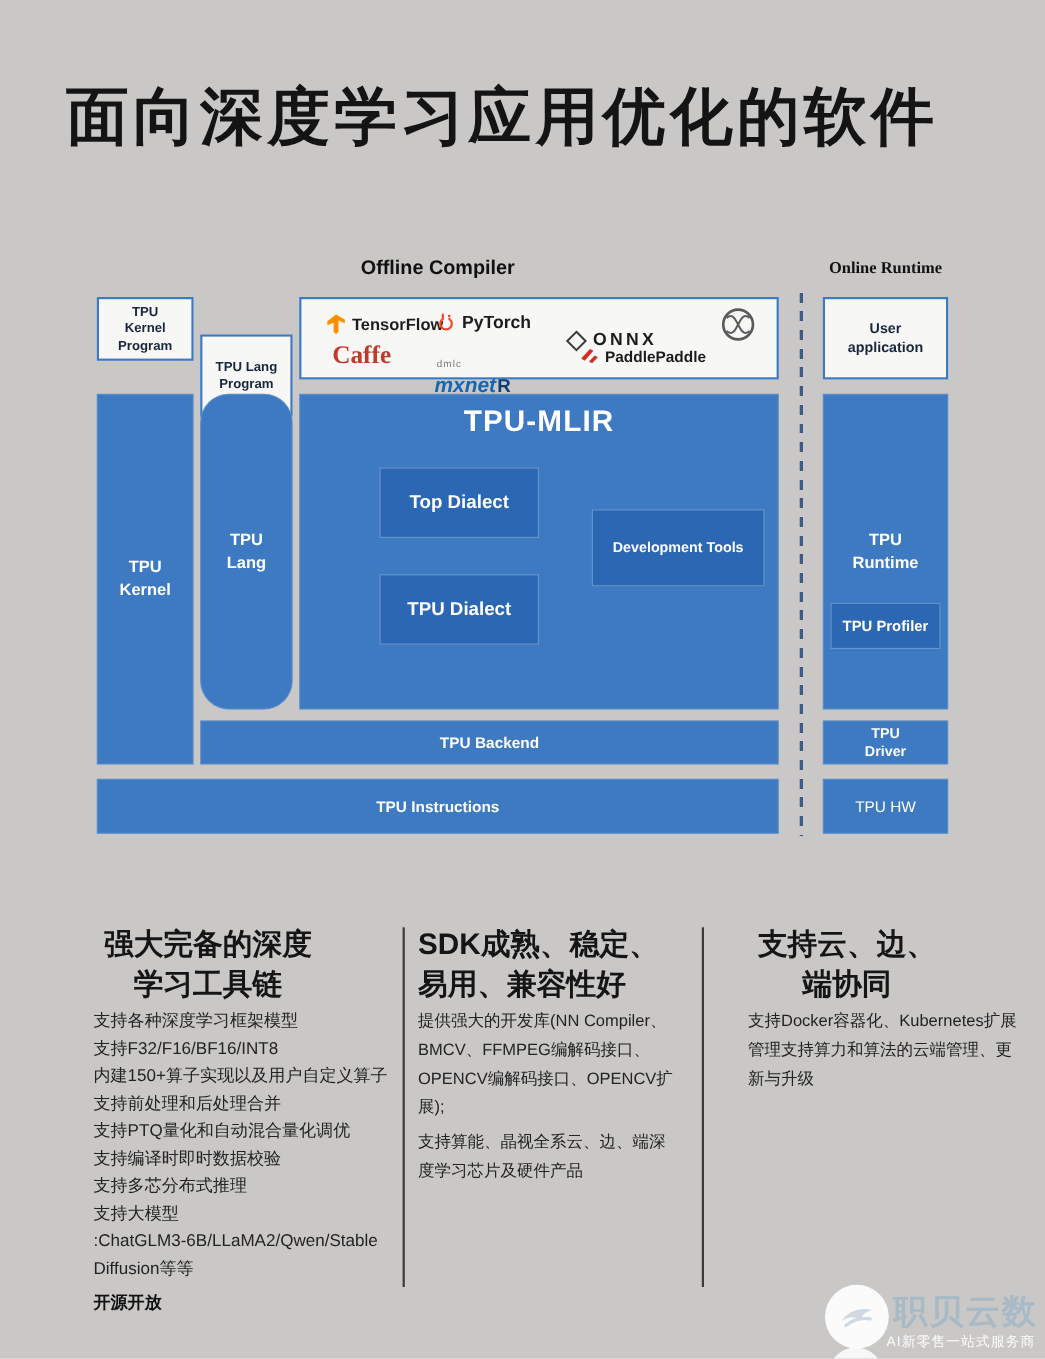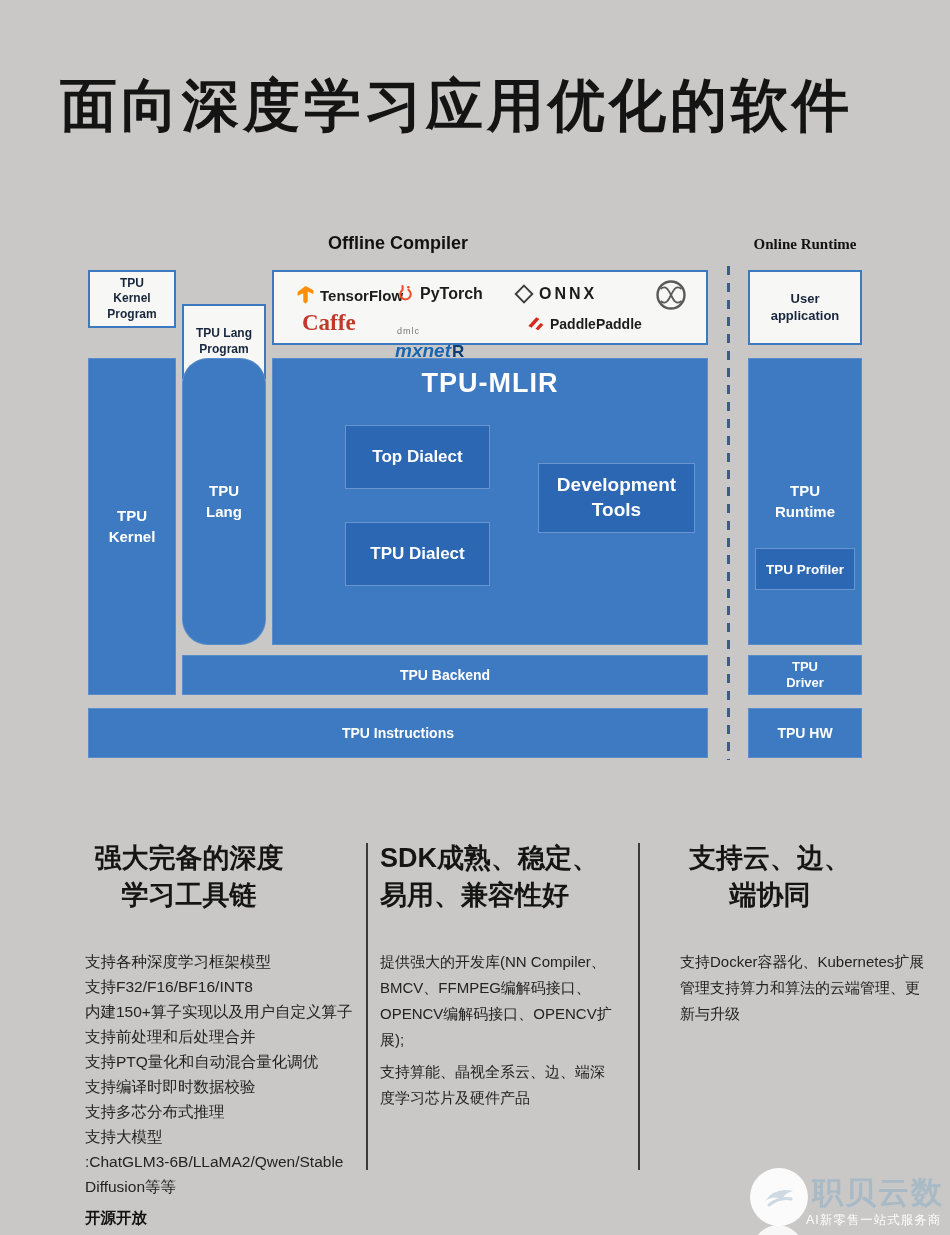--- a/index.html
+++ b/index.html
@@ -34,60 +34,60 @@
   .b-kernel  { left:88px;  top:358px; width:88px;  height:337px; font-size:15px; font-weight:600; }
   .b-lang    { left:182px; top:358px; width:84px;  height:287px; font-size:15px; font-weight:600;border-radius:26px; }
   .b-mlir    { left:272px; top:358px; width:436px; height:287px; }
   .b-runtime { left:748px; top:358px; width:114px; height:287px; font-size:15px; font-weight:600; }
   .w40 { display:inline-block; width:42px; line-height:1.35; }
   .w50 { display:inline-block; width:50px; line-height:1.35; }
   .w60 { display:inline-block; width:62px; line-height:1.35; }
   .mlir-title { position:absolute; left:0; top:10px; width:100%; text-align:center; font-size:27px; font-weight:800; letter-spacing:1px; color:#fff; }
   .b-topd { left:73px;  top:67px;  width:145px; height:64px; font-size:17px; font-weight:700; }
   .b-tpud { left:73px;  top:164px; width:145px; height:64px; font-size:17px; font-weight:700; }
-  .b-devt { left:266px; top:105px; width:157px; height:70px; font-size:19px; font-weight:600; line-height:1.3; }
+  .b-devt { left:266px; top:105px; width:157px; height:70px; font-size:13px; font-weight:600; line-height:1.3; }
   .w120 { display:inline-block; width:122px; }
   .b-prof { left:7px; top:190px; width:100px; height:42px; font-size:13.5px; font-weight:600; }
 
   
   .b-backend { left:182px; top:655px; width:526px; height:40px; font-size:14px; font-weight:600; }
   .b-driver  { left:748px; top:655px; width:114px; height:40px; font-size:13px; font-weight:600; line-height:1.25; }
   .b-instr   { left:88px;  top:708px; width:620px; height:50px; font-size:14px; font-weight:600; }
-  .b-hw      { left:748px; top:708px; width:114px; height:50px; font-size:14px; font-weight:700; }
+  .b-hw      { left:748px; top:708px; width:114px; height:50px; font-size:14px; font-weight:400; }
   .w46 { display:inline-block; width:46px; }
 
   
   .dash-divider { left:727px; top:266px; width:3px; height:494px;
     background: repeating-linear-gradient(180deg, #3f5a85 0 9px, transparent 9px 17px); }
 
   
   .fw-item { position:absolute; display:flex; align-items:center; gap:5px; white-space:nowrap; }
   .fw-ic { display:block; }
   .fw-text { font-size:15px; font-weight:700; color:#1c1c1c; }
   .fw-tf { left:22px; top:13px; }
   .fw-pt { left:122px; top:11px; }
   .fw-pt .fw-text { font-size:16px; }
-  .fw-onnx { left:240px; top:12px; }
+  .fw-onnx { left:240px; top:28px; }
   .fw-onnx .fw-text { font-size:16px; letter-spacing:3px; }
   .fw-knot { left:378px; top:4px; }
   .fw-caffe { left:28px; top:38px; font-family:"Liberation Serif", serif; font-size:23px; font-weight:700; color:#c0392b; }
   .fw-mxnet { left:121px; top:35px; display:flex; flex-direction:column; align-items:flex-start; line-height:1;margin-top:20px; }
   .dmlc { font-size:9px; color:#777; letter-spacing:1px; margin-left:2px; }
   .mxnet-line { display:flex; align-items:baseline; }
   .mxnet-text { font-size:19px; font-weight:800; font-style:italic; color:#1766b5; }
   .mxnet-r { font-size:17px; font-weight:800; color:#0d3e74; margin-left:1px; }
   .fw-paddle { left:252px; top:42px; }
   .fw-paddle .fw-text { font-size:14px; }
 
   
   .colhead { color:#151515; font-weight:700; font-size:27px; line-height:37px; }
   .h-col1 { left:85px; top:840px; width:208px; text-align:center; }
   .h-col2 { left:380px; top:840px; width:260px; text-align:left; }
   .h-col3 { left:680px; top:840px; width:180px; text-align:center; }
-  .colbody { color:#232323; font-size:15.5px; line-height:25px;margin-top:33px; }
+  .colbody { color:#232323; font-size:15.5px; line-height:25px; }
   .body-col1 { left:85px; top:916px; width:282px; }
   .body-col1 .item { display:block; }
   .body-col1 .footer { font-weight:800; margin-top:6px; color:#111; }
   .body-col2 { left:380px; top:916px; width:238px; line-height:26px; font-size:15px; }
   .body-col2 p { margin-bottom:6px; }
   .body-col3 { left:680px; top:916px; width:252px; line-height:26px; font-size:15px; }
   .vline { width:2px; background:#3b3b3b; }
   .vline1 { left:366px; top:843px; height:327px; }
   .vline2 { left:638px; top:843px; height:327px; }
 

